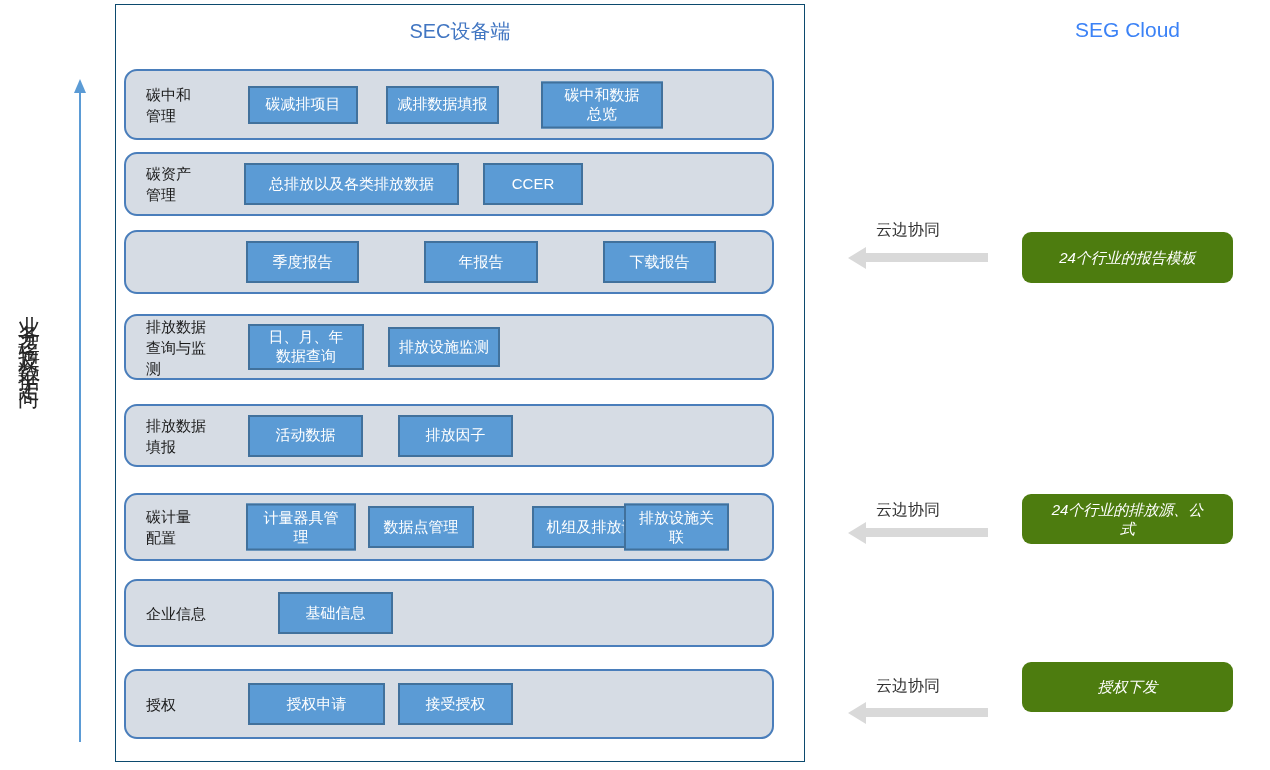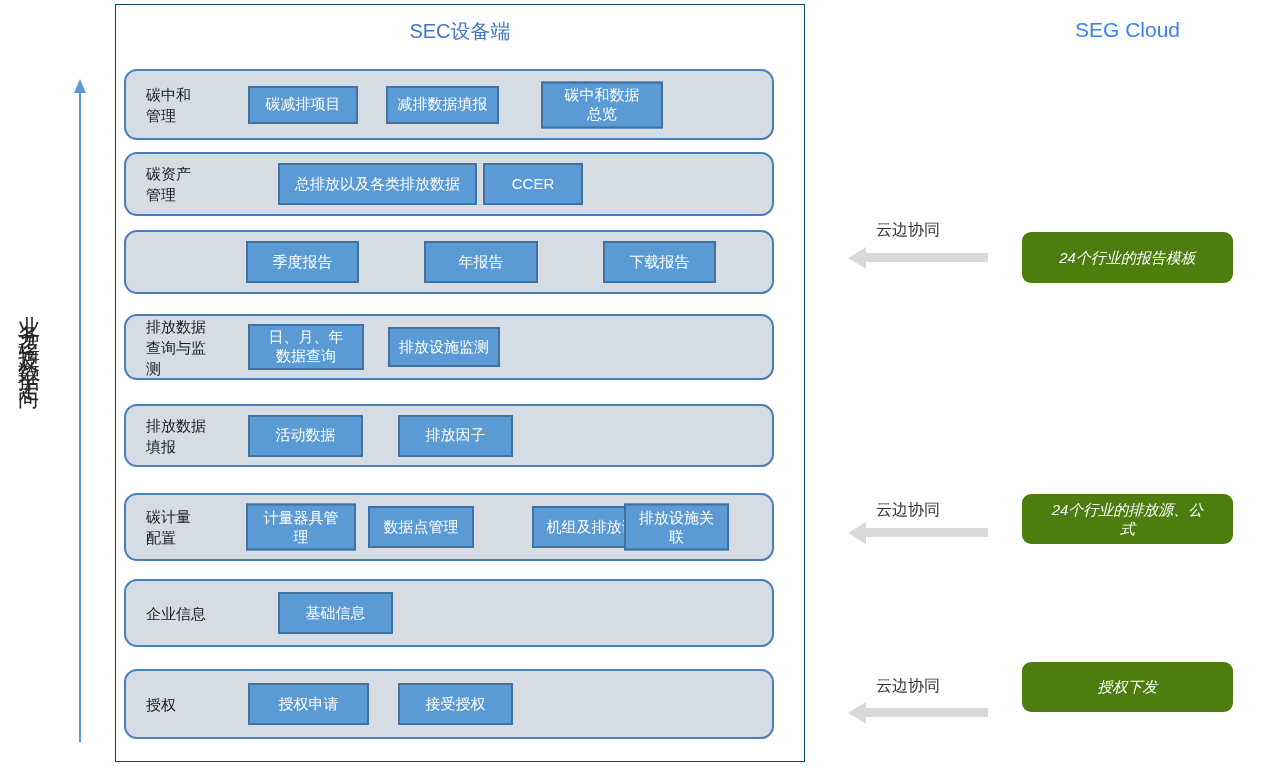--- a/index.html
+++ b/index.html
@@ -59,21 +59,21 @@
 管理</div>
       <div class="chip" style="left:122px;width:110px;height:38px;">碳减排项目</div>
       <div class="chip" style="left:260px;width:113px;height:38px;">减排数据填报</div>
       <div class="chip" style="left:415px;width:122px;height:47px;">碳中和数据
 总览</div>
     </div>
 
     <div class="row" style="top:147px;height:64px;">
       <div class="row-label">碳资产
 管理</div>
-      <div class="chip" style="left:118px;width:199px;height:42px;margin-left:34px;">总排放以及各类排放数据</div>
+      <div class="chip" style="left:118px;width:215px;height:42px;">总排放以及各类排放数据</div>
       <div class="chip" style="left:357px;width:100px;height:42px;">CCER</div>
     </div>
 
     <div class="row" style="top:225px;height:64px;">
       <div class="chip" style="left:120px;width:113px;height:42px;">季度报告</div>
       <div class="chip" style="left:298px;width:114px;height:42px;">年报告</div>
       <div class="chip" style="left:477px;width:113px;height:42px;">下载报告</div>
     </div>
 
     <div class="row" style="top:309px;height:66px;">
@@ -103,21 +103,21 @@
 联</div>
     </div>
 
     <div class="row" style="top:574px;height:68px;">
       <div class="row-label">企业信息</div>
       <div class="chip" style="left:122px;width:115px;height:42px;margin-left:30px;">基础信息</div>
     </div>
 
     <div class="row" style="top:664px;height:70px;">
       <div class="row-label">授权</div>
-      <div class="chip" style="left:122px;width:121px;height:42px;">授权申请</div>
+      <div class="chip" style="left:122px;width:137px;height:42px;">授权申请</div>
       <div class="chip" style="left:272px;width:115px;height:42px;">接受授权</div>
     </div>
   </div>
 
   <div class="cloud-title">SEG Cloud</div>
 
   <div class="sync-label" style="left:876px;top:220px;">云边协同</div>
   <div class="sync-arrow-bar" style="left:866px;top:253px;"></div>
   <div class="sync-arrow-head" style="left:848px;top:247px;"></div>
   <div class="cloud-box" style="top:232px;height:51px;">24个行业的报告模板</div>

